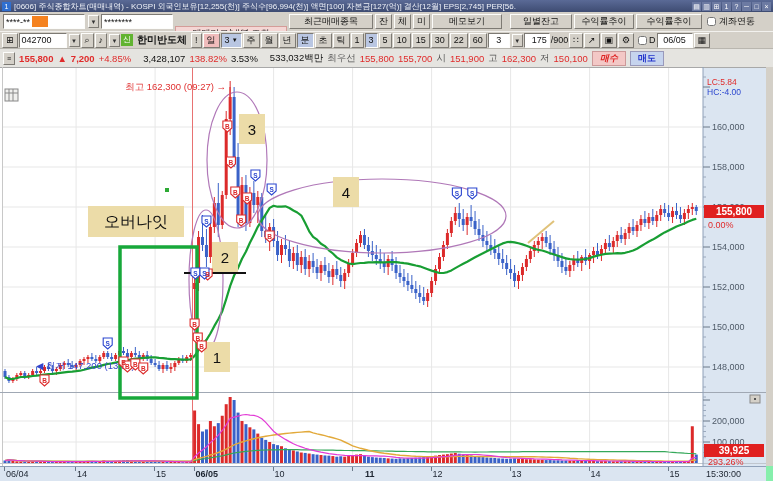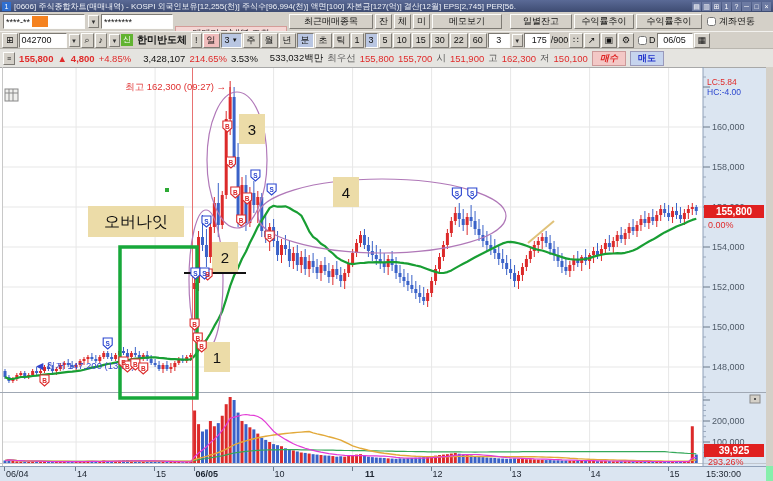--- a/index.html
+++ b/index.html
@@ -140,25 +140,25 @@
     <span class="inset" style="width:36px;justify-content:center;">
       <span>06/05</span>
     </span>
     <span class="tbtn small">▦</span>
   </div>
 
   <div class="row row4">
     <span class="tbtn small" style="height:13px;font-size:7px;">≡</span>
     <span class="red b">155,800</span>
     <span class="red">▲</span>
-    <span class="red b">4,800</span>
+    <span class="red b">7,200</span>
     <span class="red">+4.85%</span>
     <span class="sep"></span>
     <span>3,428,107</span>
-    <span class="red">214.65%</span>
+    <span class="red">138.82%</span>
     <span>3.53%</span>
     <span class="sep"></span>
     <span>533,032백만</span>
     <span class="graylab">최우선</span>
     <span class="red">155,800</span>
     <span class="red">155,700</span>
     <span class="graylab">시</span>
     <span class="red">151,900</span>
     <span class="graylab">고</span>
     <span class="red">162,300</span>

